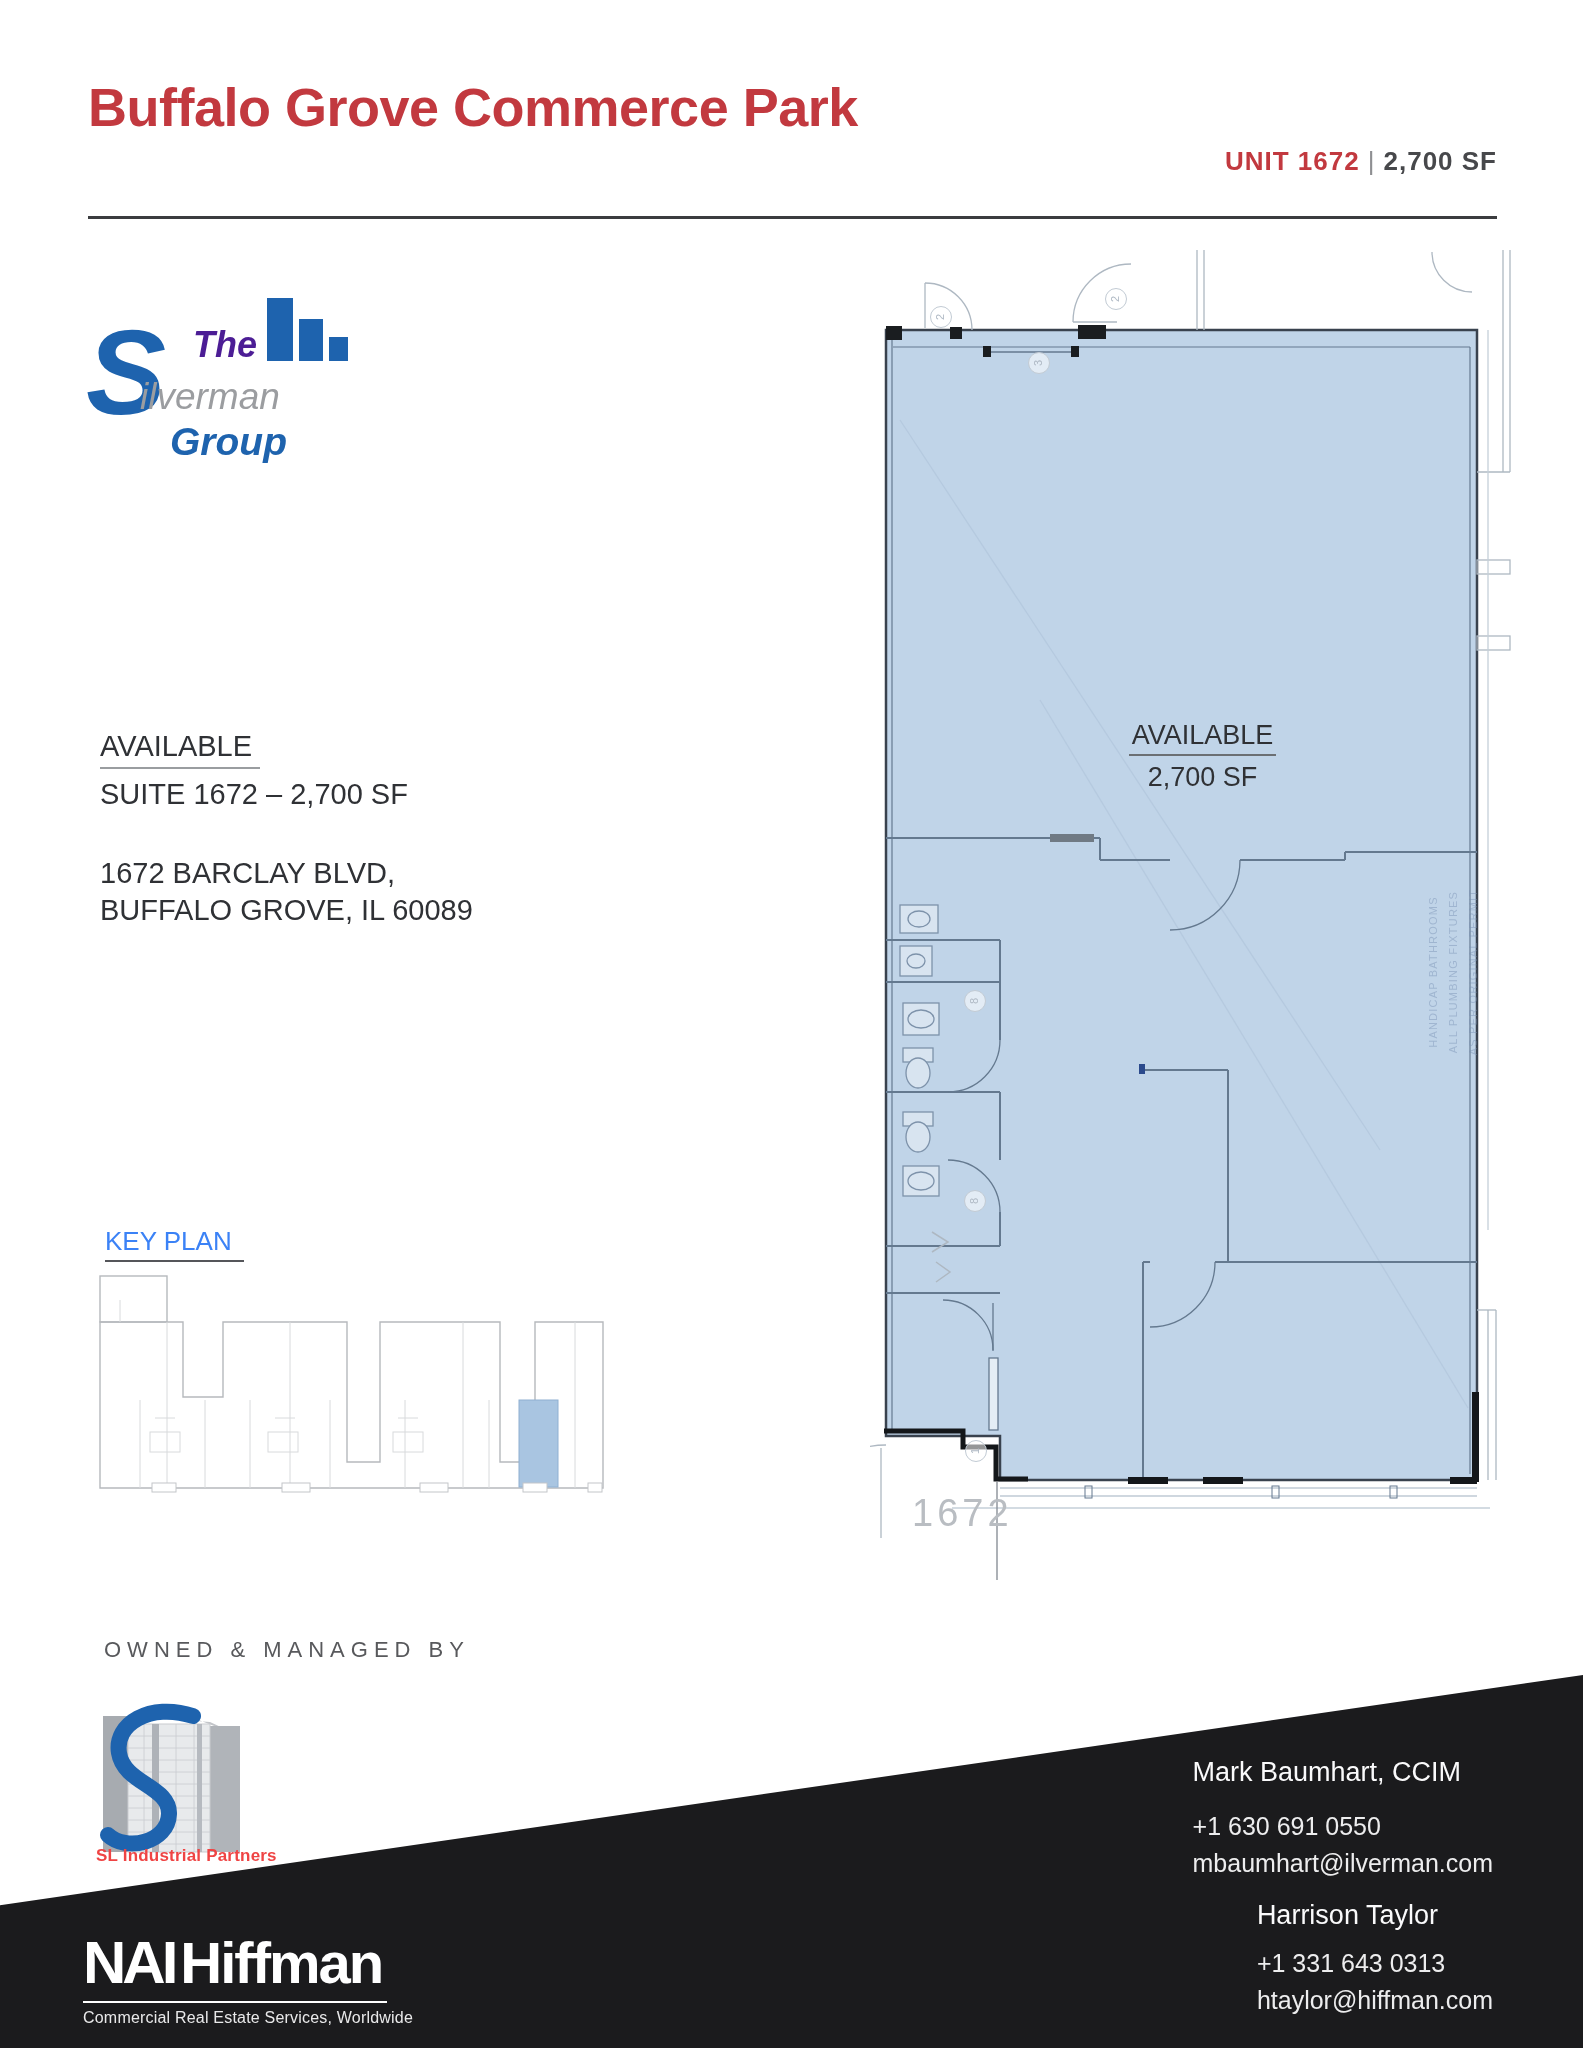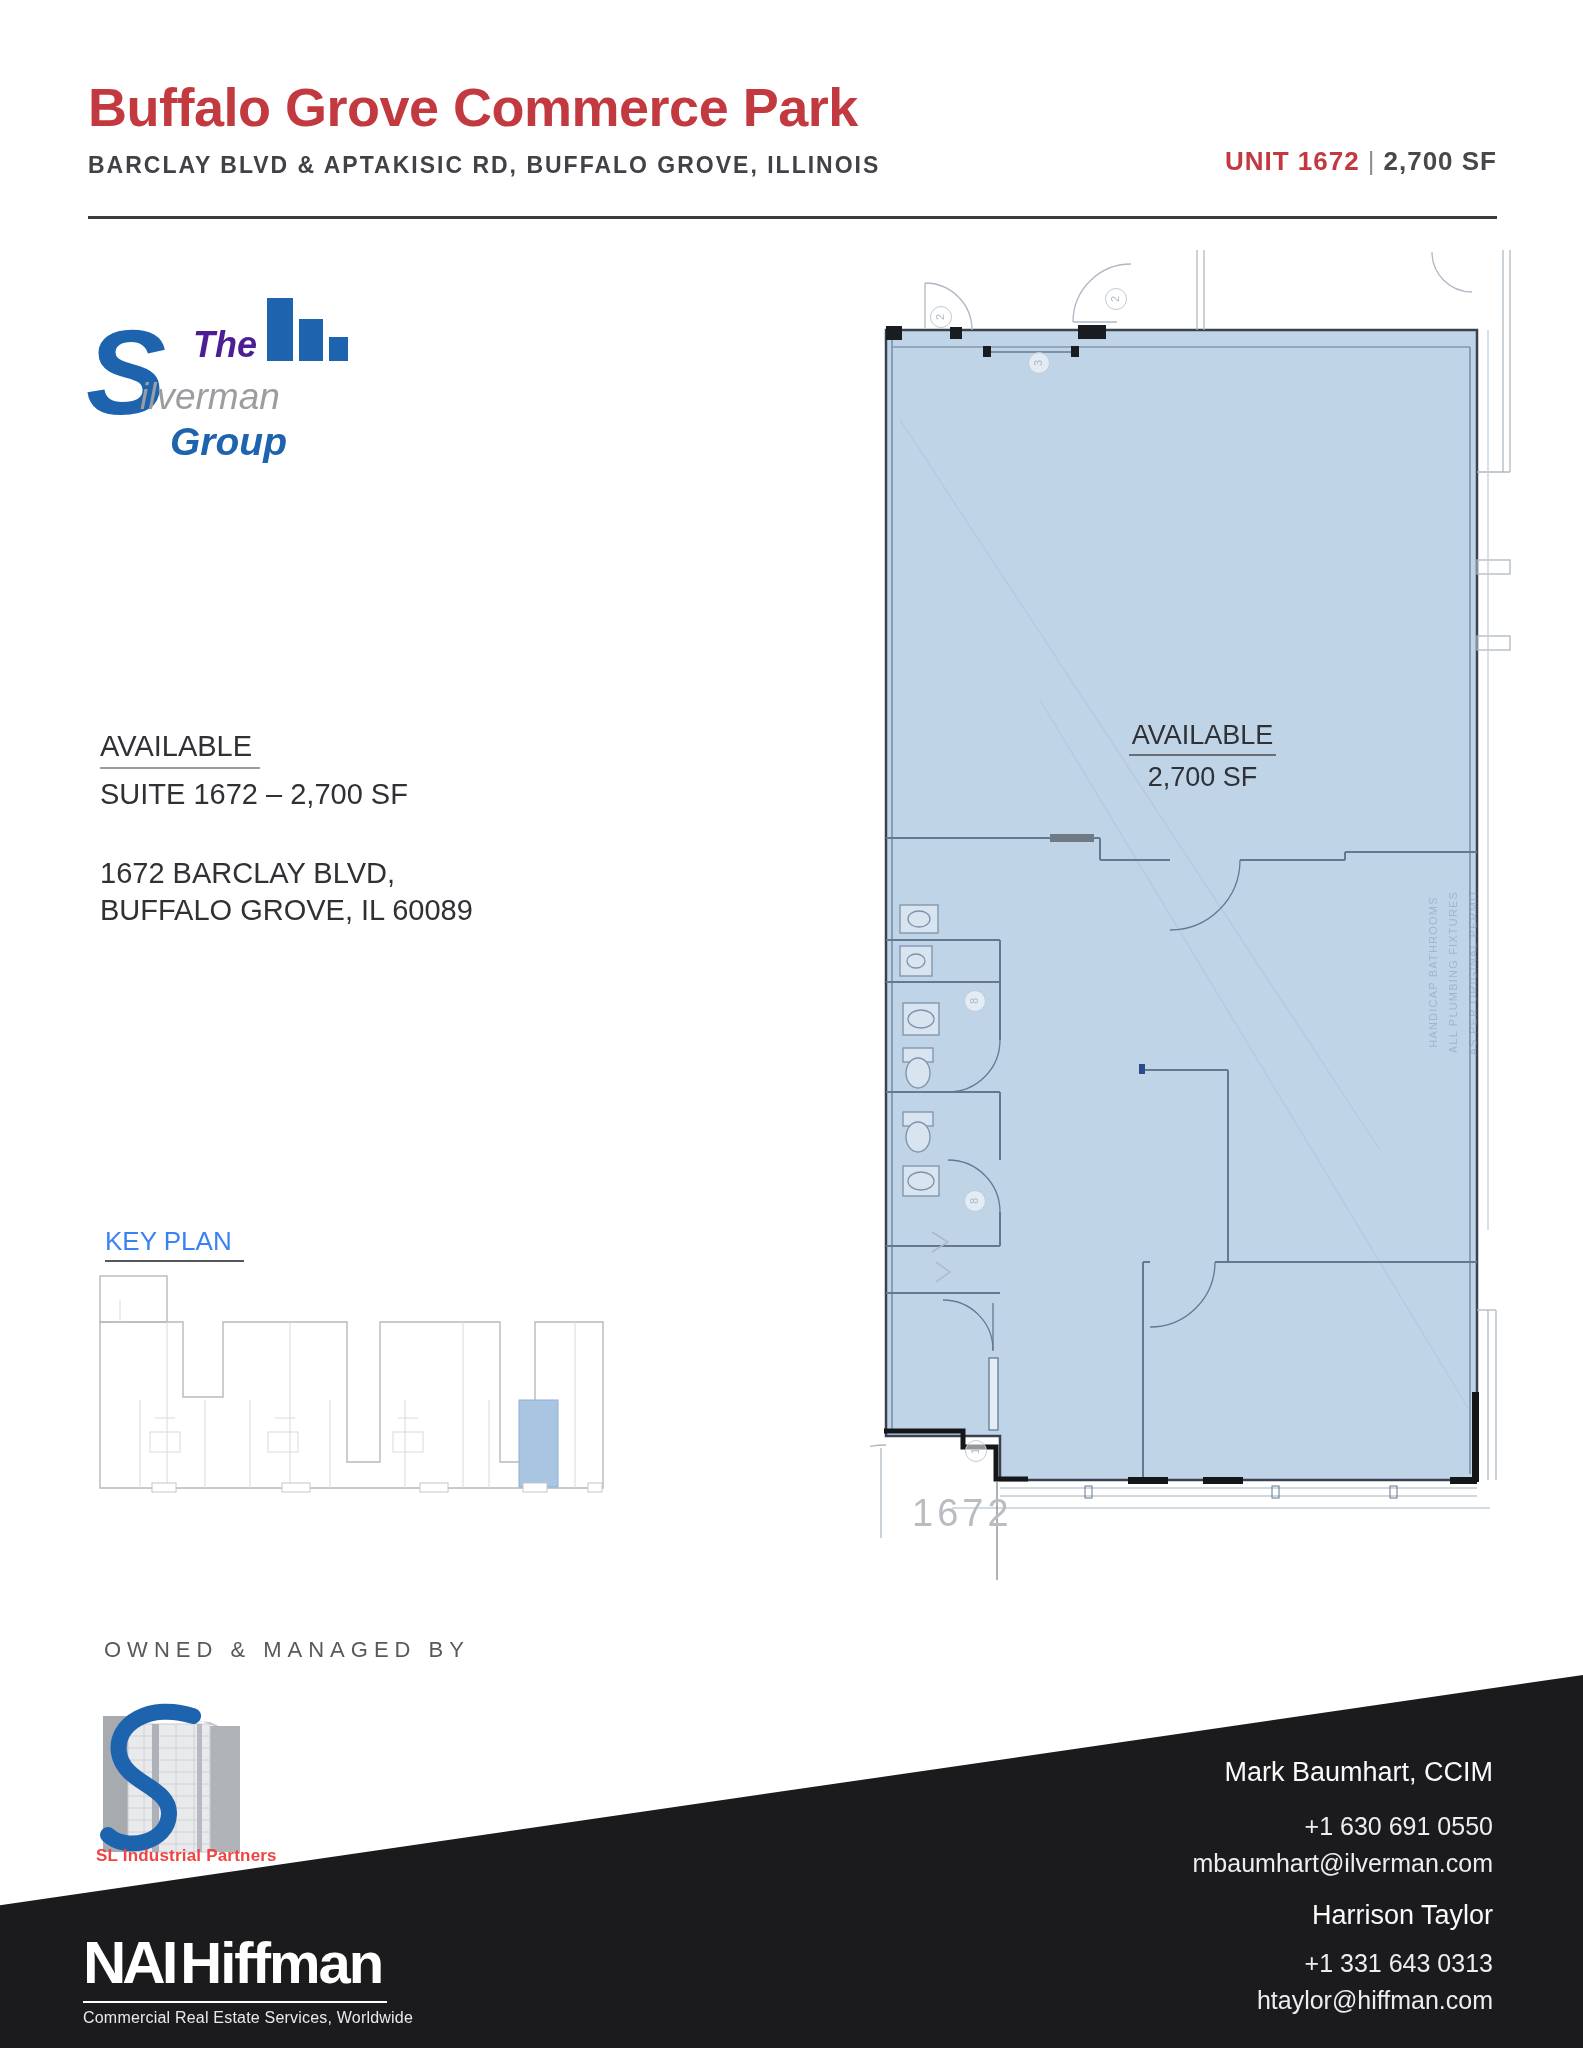--- a/index.html
+++ b/index.html
@@ -62,41 +62,40 @@
 
   
   .owned-by { left:104px; top:1637px; font-size:22px; letter-spacing:6px; color:#58595C; }
   .sl-logo-text { left:96px; top:1846px; font-size:17px; font-weight:700; color:#ef4444; letter-spacing:0.2px; }
 
   
   .footer-band {
     left:0; top:1675px; width:1583px; height:373px; background:#1B1B1D;
     clip-path:polygon(0 61.7%, 100% 0, 100% 100%, 0 100%);
   }
-  .contact { right:90px; text-align:right; }
+  .contact { right:90px; text-align:left; }
   .contact-1 { top:1757px; }
   .contact-2 { top:1900px; }
   .contact .c-name { font-size:27px; color:#FAFAFB; margin-bottom:24px; }
   .contact-2 .c-name { margin-bottom:18px; }
   .contact .c-phone { font-size:25px; color:#EDEDEE; margin-bottom:8px; }
   .contact .c-email { font-size:25px; color:#EDEDEE; }
 
   .nai-logo { left:83px; top:1928px; }
   .nai-word { font-size:60px; font-weight:700; color:#ffffff; letter-spacing:-4px; }
   .hiffman-word { font-size:58px; font-weight:700; color:#ffffff; letter-spacing:-2px; margin-left:6px; }
   .nai-rule { width:304px; height:2px; background:#ffffff; margin-top:4px; }
   .nai-tagline { font-size:16px; color:#E9E9EA; margin-top:6px; letter-spacing:0.2px; }
 </style>
 </head>
 <body>
 
 <div class="page">
 
   <div class="abs title">Buffalo Grove Commerce Park</div>
-  <div class="abs subtitle">BARCLAY BLVD &amp; APTAKISIC RD, BUFFALO GROVE, ILLINOIS</div>
   <div class="abs unit-line">
     <span class="unit">UNIT 1672</span><span class="sep">|</span><span class="size">2,700 SF</span>
   </div>
   <div class="abs header-rule"></div>
 
   <div class="abs silverman">
     <span class="sg-s">S</span>
     <span class="sg-the">The</span>
     <span class="sg-bar1"></span>
     <span class="sg-bar2"></span>

